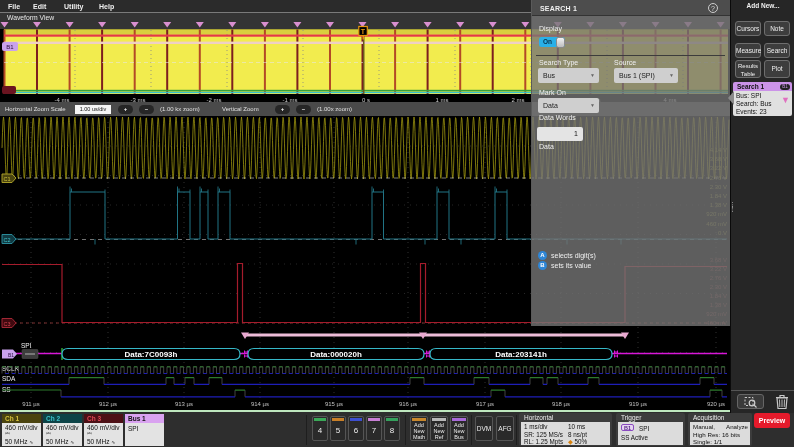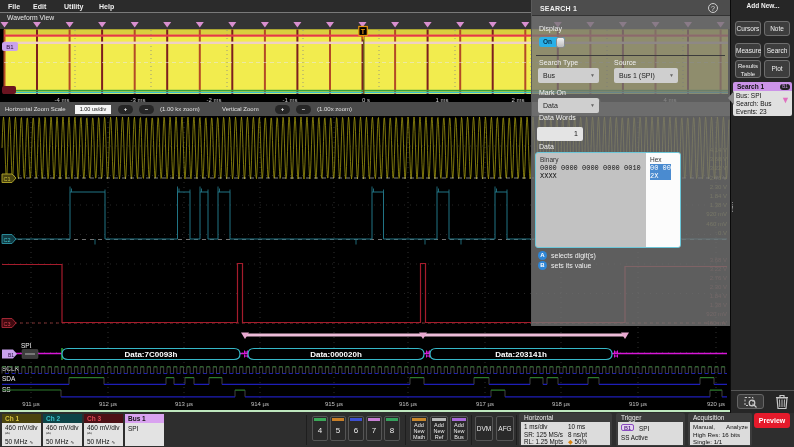--- a/index.html
+++ b/index.html
@@ -209,29 +209,20 @@
         <span class="abs" style="right:4px;top:4px;color:#666;font-size:5px">▼</span>
       </div>
 <span class="abs" style="left:7px;top:89px;font-size:7px">Mark On</span>
 <div class="abs" style="left:6px;top:98px;width:61px;height:15px;background:#cfcfcf;border-radius:2px;color:#222;font-size:7px">
 <span class="abs" style="left:5px;top:4px">Data</span>
         <span class="abs" style="right:4px;top:4px;color:#666;font-size:5px">▼</span>
       </div>
 <span class="abs" style="left:7px;top:114px;font-size:7px">Data Words</span>
 <div class="abs" style="left:5px;top:127px;width:46px;height:14px;background:#e4e4e4;border-radius:2px;color:#111;font-size:7px;text-align:right;line-height:14px;padding-right:5px">1</div>
 <span class="abs" style="left:7px;top:143px;font-size:7px">Data</span>
-<div class="abs" style="left:3px;top:152px;width:146px;height:96px;border:1.5px solid #6cc6d8;border-radius:3px;background:#c2c2c2;overflow:hidden">
-<div class="abs" style="right:0;top:0;width:34px;height:96px;background:#fcfcfc"></div>
-<span class="abs" style="left:4px;top:3px;font-size:6.5px;color:#333">Binary</span>
-<span class="abs" style="left:4px;top:11px;font-size:7px;color:#111;font-family:'Liberation Mono',monospace;white-space:pre">0000 0000 0000 0000 0010
-XXXX</span>
-<span class="abs" style="left:114px;top:3px;font-size:6.5px;color:#333">Hex</span>
-<span class="abs" style="left:114px;top:11px;font-size:7px;color:#fff;background:#4a8bd0;font-family:'Liberation Mono',monospace;white-space:pre">00 00
-2X</span>
-</div>
 <span class="abs" style="left:6px;top:251px;width:9px;height:9px;background:#2e86d6;border-radius:50%;font-size:6px;font-weight:bold;text-align:center;line-height:9px;color:#fff">A</span>
 <span class="abs" style="left:19px;top:252px;font-size:7px">selects digit(s)</span>
 <span class="abs" style="left:6px;top:261px;width:9px;height:9px;background:#2e86d6;border-radius:50%;font-size:6px;font-weight:bold;text-align:center;line-height:9px;color:#fff">B</span>
 <span class="abs" style="left:19px;top:262px;font-size:7px">sets its value</span>
 </div>
 
 <div class="abs" style="left:730px;top:0;width:64px;height:413px;background:#262626;border-left:1px solid #0a0a0a;color:#f0f0f0">
 <span class="abs" style="left:0;top:2px;width:64px;text-align:center;font-size:6.5px;font-weight:bold">Add New...</span>
 <div class="abs" style="left:4px;top:21px;width:26px;height:15px;background:#3d3d3d;border:1px solid #6e6e6e;border-radius:3px;font-size:6.5px;text-align:center;line-height:13px">Cursors</div>
 <div class="abs" style="left:33px;top:21px;width:26px;height:15px;background:#3d3d3d;border:1px solid #6e6e6e;border-radius:3px;font-size:6.5px;text-align:center;line-height:13px">Note</div>

